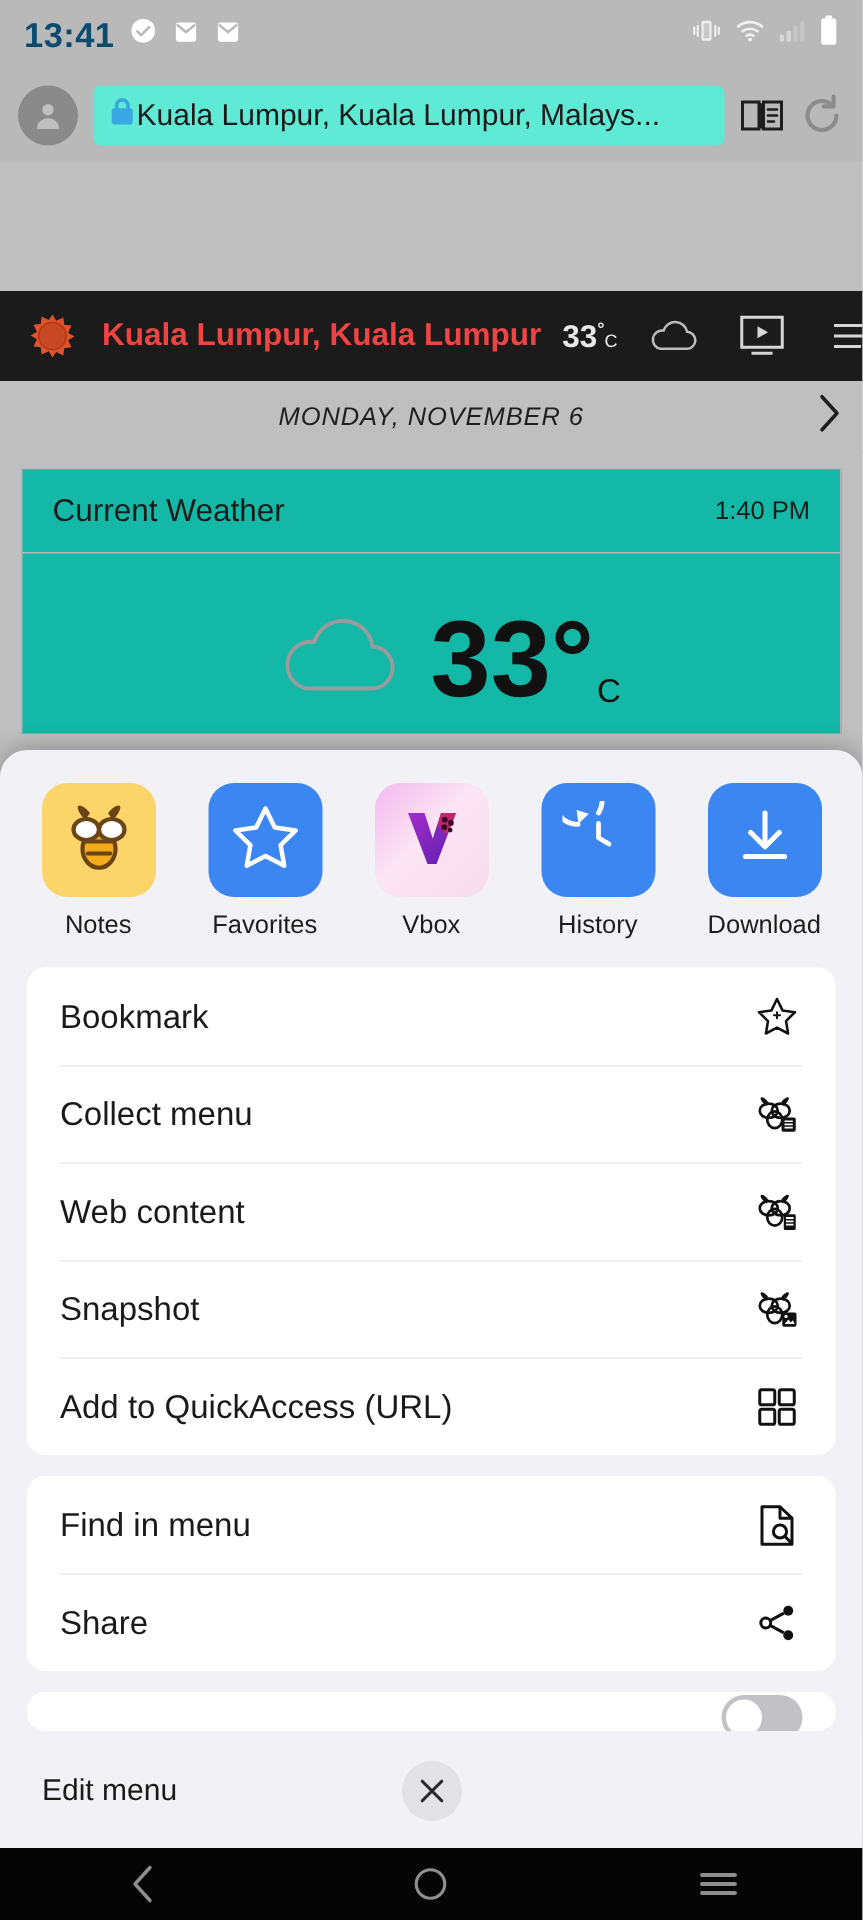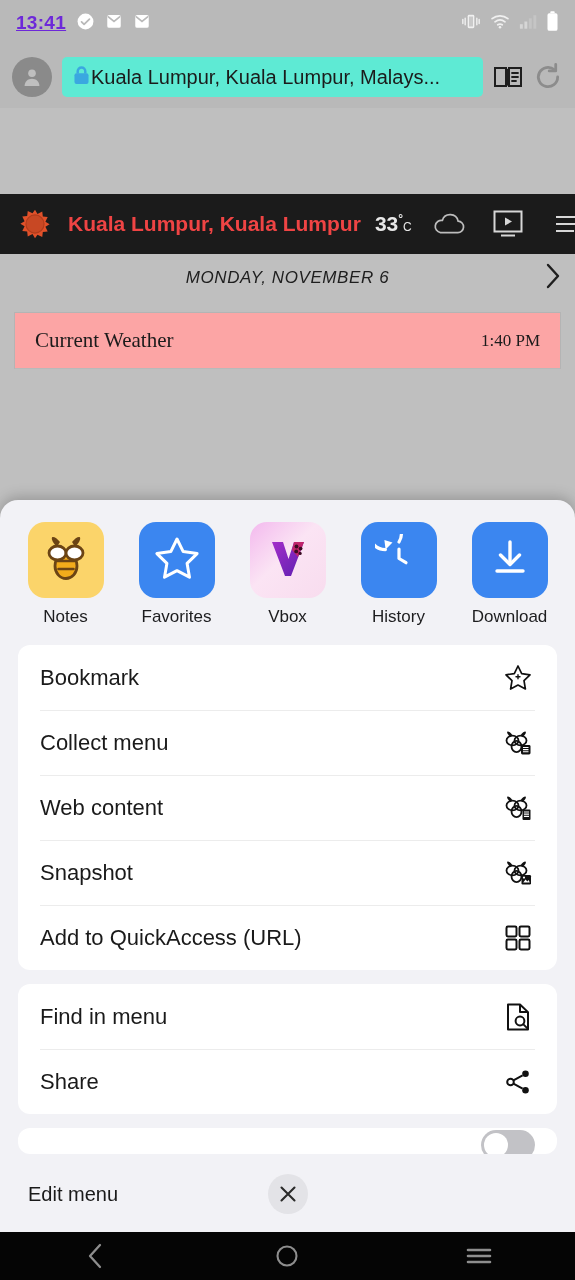--- a/index.html
+++ b/index.html
@@ -11,21 +11,21 @@
     overflow:hidden;
   }
 
   
   .status-bar{
     height:46px; background:#b9b9b9;
     display:flex; align-items:center; justify-content:space-between;
     padding:0 16px;
   }
   .status-left{ display:flex; align-items:center; gap:10px; }
-  .status-time{ color:#6d28d9; font-size:19px; font-weight:600; letter-spacing:.3px;text-decoration:underline; }
+  .status-time{ color:#0c4a6e; font-size:23px; font-weight:600; letter-spacing:.3px; }
   .status-right{ display:flex; align-items:center; gap:9px; }
   .sicon{ display:block; }
 
   
   .browser-bar{
     height:62px; background:#b9b9b9;
     display:flex; align-items:center; padding:0 12px; gap:10px;
   }
   .avatar{
     width:40px; height:40px; border-radius:50%;
@@ -60,22 +60,22 @@
   .wx-daybar{
     height:48px; background:#bfbfbf; display:flex; align-items:center;
     justify-content:center; position:relative;
   }
   .wx-daybar .day{
     font-size:17px; color:#1e1e1e; letter-spacing:.6px; font-weight:500;font-style:italic;
   }
   .wx-daybar .chev{ position:absolute; right:14px; top:50%; transform:translateY(-50%); }
 
   .wx-card{
-    margin:10px 14px 0 14px; background:#fca5a5;
-    border:1px solid #b4b4b4; border-bottom:none;font-family:Liberation Serif, serif;
+    margin:10px 14px 0 14px; background:#14b8a6;
+    border:1px solid #b4b4b4; border-bottom:none;
   }
   .wx-card-head{
     height:56px; display:flex; align-items:center; justify-content:space-between;
     padding:0 20px; border-bottom:1px solid #b9b9b9;
   }
   .wx-card-head .t1{ font-size:21px; color:#1b1b1b; }
   .wx-card-head .t2{ font-size:17px; color:#1b1b1b; }
   .wx-card-body{
     height:120px; display:flex; align-items:center; justify-content:center; gap:16px;
     padding-top:22px;
@@ -274,20 +274,28 @@
     <svg width="16" height="26" viewBox="0 0 16 26">
         <path d="M3 2l10 11L3 24" stroke="#1e1e1e" stroke-width="2.4" fill="none" stroke-linecap="round" stroke-linejoin="round"></path>
       </svg>
   </span>
 </div>
 
 <div class="wx-card">
   <div class="wx-card-head">
     <span class="t1">Current Weather</span>
     <span class="t2">1:40 PM</span>
+  </div>
+  <div class="wx-card-body">
+    <span>
+      <svg width="92" height="62" viewBox="0 0 92 62">
+          <path d="M26 52h42a14 14 0 001.4-28A20 20 0 0030.5 21 15 15 0 0026 52z" fill="none" stroke="#9b9b9b" stroke-width="2.6"></path>
+        </svg>
+    </span>
+    <span class="big-temp"><span>33</span><span class="deg">°</span><span class="cu">C</span></span>
   </div>
 </div>
 
 <div class="sheet">
 
   <div class="quick-row">
 
     <div class="quick-item">
       <div class="quick-tile" style="background:#fbd46a">
         <span>

